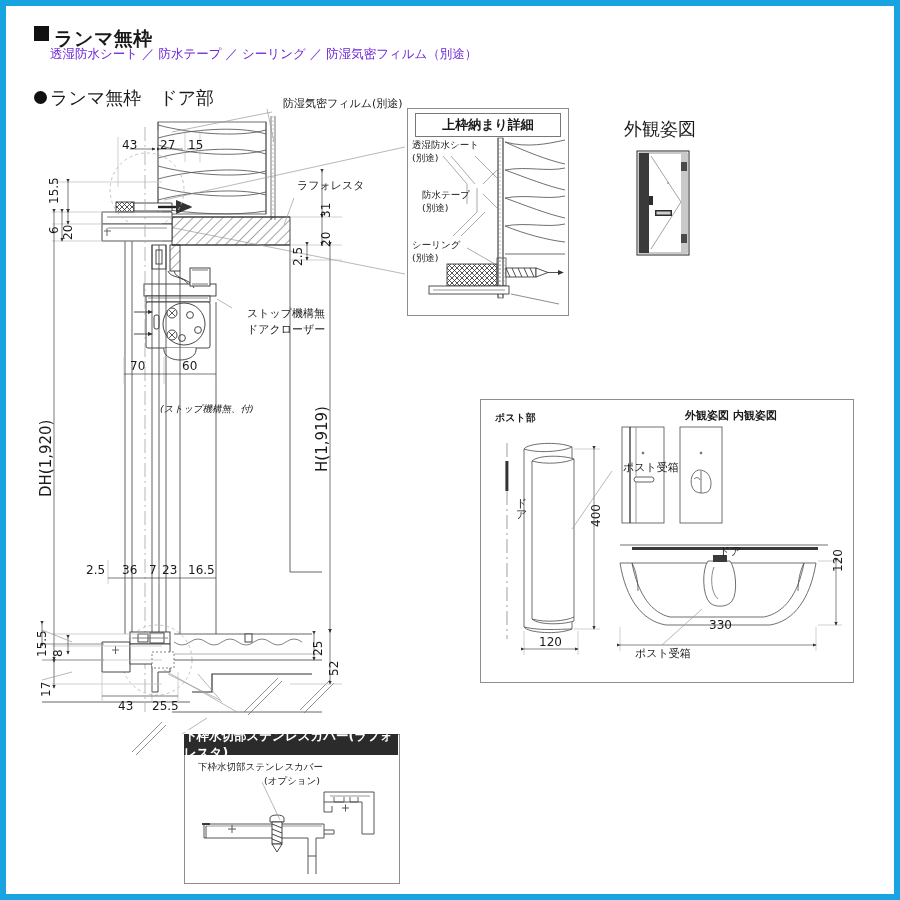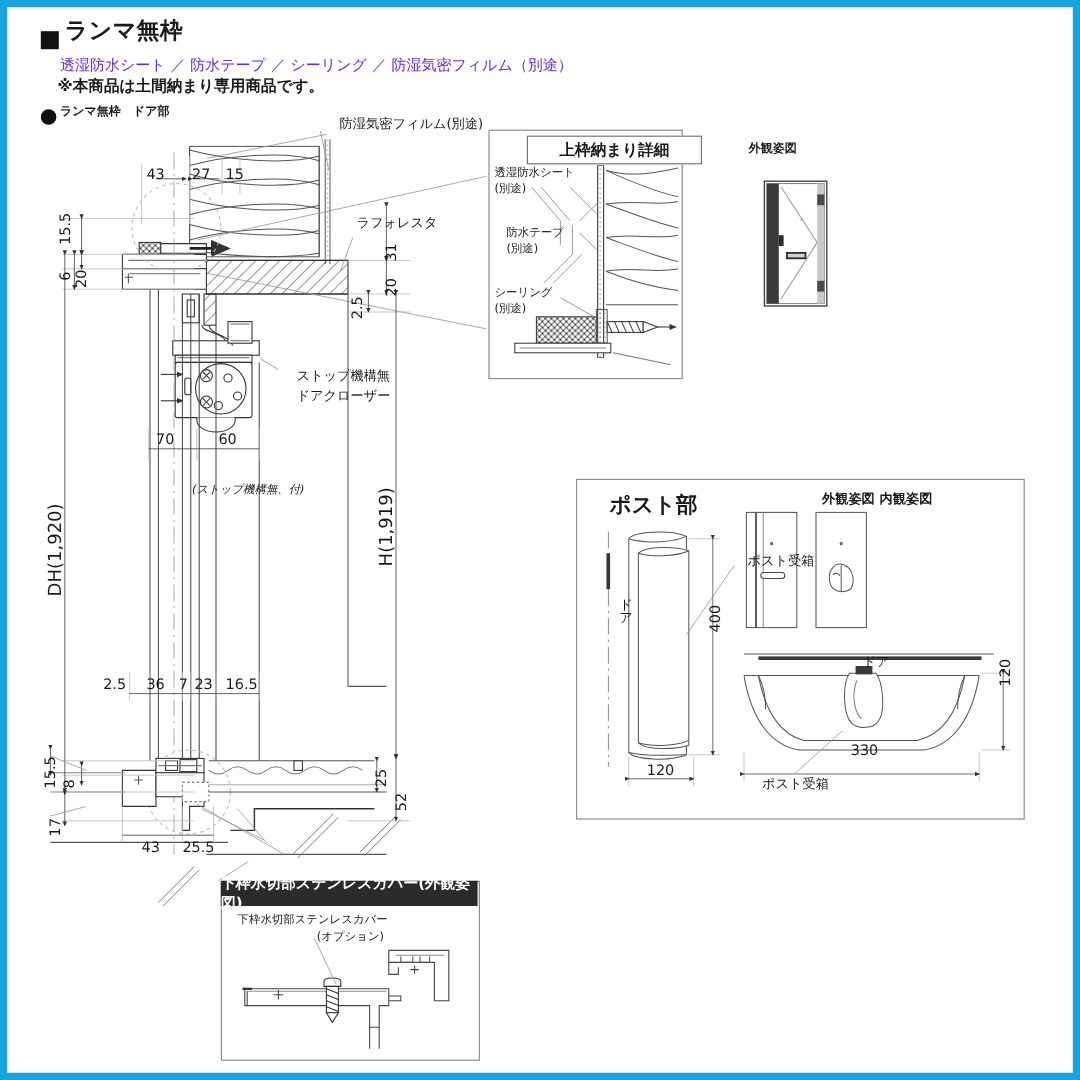--- a/index.html
+++ b/index.html
@@ -8,46 +8,45 @@
   #page{position:relative;width:900px;height:900px;box-sizing:border-box;
         border:6px solid #18a4e0;background:#fff;}
   #inner{position:absolute;inset:6px;background:#fff;}
   .t{position:absolute;white-space:pre;line-height:1.15;}
   .jp{font-family:"DejaVu Sans","Liberation Sans",sans-serif;}
   .sq{position:absolute;background:#111;}
   .dot{position:absolute;background:#111;border-radius:50%;}
   .hdr1{font-size:19px;font-weight:bold;letter-spacing:.5px;}
   .hdr2{font-size:12.5px;}
   .hdr3{font-size:13px;font-weight:bold;}
-  .hdr4{font-size:10px;font-weight:bold;}
+  .hdr4{font-size:18px;font-weight:normal;}
   .lbl{font-size:11px;padding-left:13px;}
   .lbl-s{font-size:9.5px;}
   .dim{font-size:12px;}
   .vert{writing-mode:vertical-rl;text-orientation:mixed;}
   .rot90{transform:rotate(-90deg);transform-origin:left top;}
   svg{display:block;position:absolute;overflow:visible;}
   .boxln{position:absolute;border:1px solid #8d8d8d;background:#fff;}
   .titlebar{position:absolute;background:#fff;border:1px solid #777;
-            display:flex;align-items:center;justify-content:center;margin-left:24px;}
+            display:flex;align-items:center;justify-content:center;}
   .darkbar{position:absolute;background:#2b2b2b;color:#fff;
            display:flex;align-items:center;justify-content:center;
            font-size:12.5px;font-weight:bold;}
 </style>
 </head>
 <body>
 
 <div id="page">
 <div id="inner">
 
   <div class="sq" style="left:22px;top:14px;width:15px;height:15px;"></div>
-  <div class="t hdr1 jp" style="left:42px;top:4px;">ランマ無枠</div>
+  <div class="t hdr1 jp" style="left:42px;top:16px;">ランマ無枠</div>
 
   <div class="t hdr2 jp" style="left:38px;top:35px;color:#6d28d9;">透湿防水シート ／ 防水テープ ／ シーリング ／ 防湿気密フィルム（別途）</div>
 
-  <div class="t hdr3 jp" style="left:36px;top:54px;">※本商品は土間納まり専用商品です。</div>
 
   <div class="dot" style="left:22px;top:79px;width:13px;height:13px;"></div>
   <div class="t hdr4 jp" style="left:38px;top:76px;">ランマ無枠　ドア部</div>
 
   <svg style="left:0;top:0;width:900px;height:900px;">
     <defs>
       <pattern id="hatch45" width="7" height="7" patternTransform="rotate(45)" patternUnits="userSpaceOnUse">
         <line x1="0" y1="0" x2="0" y2="7" stroke="#3a3a3a" stroke-width="0.9"></line>
       </pattern>
       <pattern id="xhatch" width="5" height="5" patternUnits="userSpaceOnUse">
@@ -393,21 +392,21 @@
       <path d="M15,6 L45,52 L15,99"></path>
     </g>
     <rect x="13" y="46" width="4" height="9" fill="#2c2c2c"></rect>
     <rect x="19" y="60" width="17" height="6" fill="#2c2c2c"></rect>
     <rect x="20.5" y="61.5" width="14" height="3" fill="#cfcfcf"></rect>
     <circle cx="32" cy="33" r="0.9" fill="#999"></circle>
   </svg>
 
   <div class="boxln" style="left:468px;top:387px;width:372px;height:282px;"></div>
 
-  <div class="t jp" style="left:496px;top:400px;font-size:18px;font-weight:bold;">ポスト部</div>
+  <div class="t jp" style="left:483px;top:400px;font-size:10px;font-weight:bold;">ポスト部</div>
 
   <svg style="left:468px;top:387px;width:372px;height:282px;">
     <g stroke="#555" fill="none" stroke-width="0.85">
 
       <path d="M44,50 C48,44 78,42 92,48 L92,230 C78,236 48,234 44,228 Z" fill="#fff"></path>
       <path d="M52,62 C58,56 82,56 94,60 L94,222 C82,226 58,226 52,220 Z" fill="#fff"></path>
       <path d="M44,50 C60,55 84,52 92,48"></path>
       <path d="M44,228 C60,232 84,230 92,230"></path>
       <path d="M52,62 C66,66 86,64 94,60"></path>
       <path d="M52,220 C66,224 86,222 94,218"></path>
@@ -475,21 +474,21 @@
   <div class="t lbl jp" style="left:660px;top:398px;font-weight:bold;">外観姿図</div>
   <div class="t lbl jp" style="left:708px;top:398px;font-weight:bold;">内観姿図</div>
 
   <div class="t dim rot90" style="left:578px;top:515px;">400</div>
   <div class="t dim" style="left:527px;top:624px;">120</div>
   <div class="t dim" style="left:697px;top:607px;">330</div>
   <div class="t dim rot90" style="left:820px;top:560px;">120</div>
 
   <div class="boxln" style="left:172px;top:722px;width:214px;height:148px;"></div>
   <div class="darkbar" style="left:172px;top:722px;width:214px;height:21px;">
-    <span class="jp">下枠水切部ステンレスカバー(外観姿図)</span>
+    <span class="jp">下枠水切部ステンレスカバー(ラフォレスタ)</span>
   </div>
 
   <div class="t lbl-s jp" style="left:186px;top:750px;">下枠水切部ステンレスカバー</div>
   <div class="t lbl-s jp" style="left:252px;top:764px;">(オプション)</div>
 
   <svg style="left:172px;top:722px;width:214px;height:148px;">
     <g stroke="#444" fill="none" stroke-width="0.9">
 
       <path d="M140,58 L190,58 L190,100 L178,100 L178,68 L140,68 Z" fill="#fff"></path>
       <path d="M146,62 L186,62" stroke="#8a8a8a"></path>

